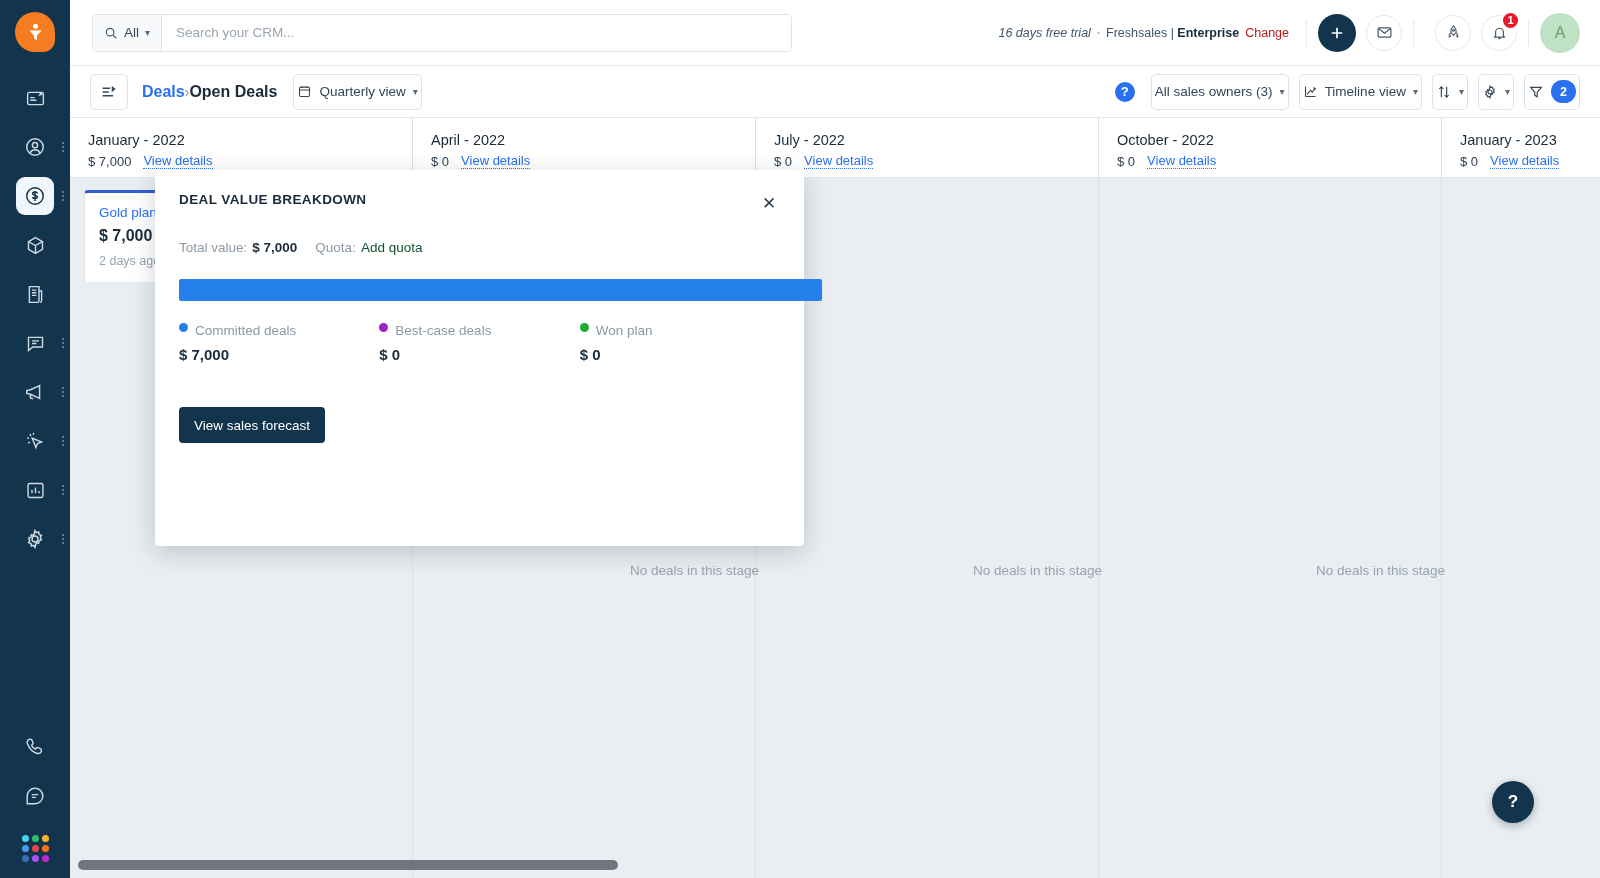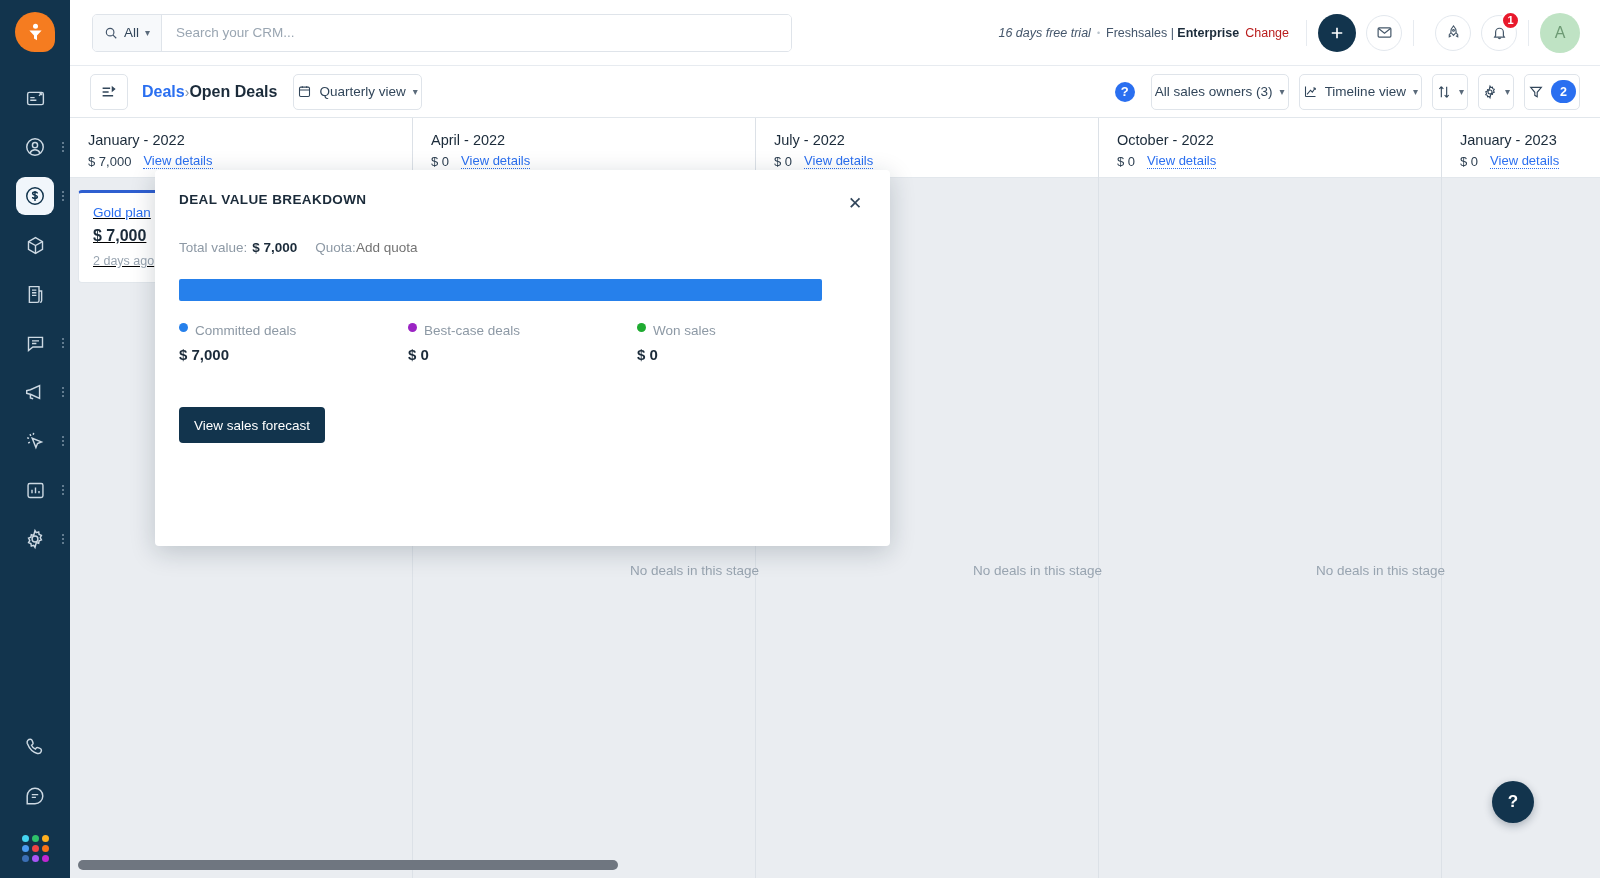--- a/index.html
+++ b/index.html
@@ -163,21 +163,21 @@
     border-bottom: 1px solid #e2e7ec;
     height: 60px;
   }
   .col-title { font-size: 14.5px; color: #1b2b3a; margin-bottom: 5px; }
   .col-sub { display: flex; align-items: center; gap: 12px; }
   .col-amt { font-size: 13px; color: #2c3e50; }
   .col-link {
     font-size: 13px; color: #2a6ff0; cursor: pointer;
     border-bottom: 1px dotted #2a6ff0;
   }
-  .col-body { flex: 1; padding: 12px 8px; position: relative; text-decoration: underline; }
+  .col-body { flex: 1; padding: 12px 14px; position: relative; }
   .empty-msg {
     position: absolute; top: 385px; left: 4px; width: 100%;
     text-align: right; font-size: 13.5px; color: #98a4b0;
   }
   .deal-card {
     background: #fff; border: 1px solid #e2e7ec; border-radius: 4px;
     border-top: 3px solid #2f5fd0;
     padding: 12px 14px 14px 14px;
   }
   .deal-name { font-size: 13.5px; color: #2a6ff0; margin-bottom: 7px; cursor: pointer; }
@@ -190,40 +190,40 @@
     z-index: 20;
   }
   .hscroll-thumb {
     height: 10px; width: 540px; margin-left: 8px;
     background: #6f7680; border-radius: 5px;
   }
 
   
   .modal {
     position: absolute; left: 155px; top: 170px;
-    width: 735px; height: 376px;
+    width: 649px; height: 376px;
     background: #fff; border-radius: 4px;
     box-shadow: 0 6px 26px rgba(16,34,52,.20);
     z-index: 60; padding: 22px 24px;
   }
   .modal-head { display: flex; align-items: flex-start; }
   .modal-title {
     font-size: 13.5px; font-weight: 700; color: #1b2b3a;
     letter-spacing: .4px;
   }
   .modal-close {
     margin-left: auto; width: 22px; height: 22px;
     display: flex; align-items: center; justify-content: center;
     color: #30455a; font-size: 17px; cursor: pointer;
   }
   .modal-meta { margin-top: 26px; display: flex; align-items: center; font-size: 13.5px; }
   .meta-lbl { color: #8d99a5; }
   .meta-val { color: #1b2b3a; font-weight: 700; margin-left: 5px; }
   .meta-gap { width: 18px; }
-  .meta-link { color: #737373; cursor: pointer; }
+  .meta-link { color: #14532d; cursor: pointer; margin-left: 5px; }
   .bar-track {
     margin-top: 24px; height: 22px; width: 643px;
     background: #eef1f4; border-radius: 2px; overflow: hidden;
   }
   .bar-fill { height: 100%; background: #2680eb; }
   .legend { margin-top: 22px; display: flex; }
   .legend-item { width: 239px; }
   .legend-top { display: flex; align-items: flex-start; gap: 7px; }
   .legend-dot { width: 9px; height: 9px; border-radius: 50%; display: block; }
   .legend-lbl { font-size: 13.5px; color: #8d99a5; }
@@ -649,21 +649,21 @@
       <div class="legend-item">
         <div class="legend-top">
           <span class="legend-dot" id="dot1" style="background: rgb(155, 36, 196);"></span>
           <span class="legend-lbl">Best-case deals</span>
         </div>
         <div class="legend-val">$ 0</div>
       </div>
       <div class="legend-item">
         <div class="legend-top">
           <span class="legend-dot" id="dot2" style="background: rgb(31, 171, 49);"></span>
-          <span class="legend-lbl">Won sales</span>
+          <span class="legend-lbl">Won plan</span>
         </div>
         <div class="legend-val">$ 0</div>
       </div>
     </div>
 
     <button class="modal-btn">View sales forecast</button>
   </div>
 
   <div class="hscroll">
     <div class="hscroll-thumb"></div>

